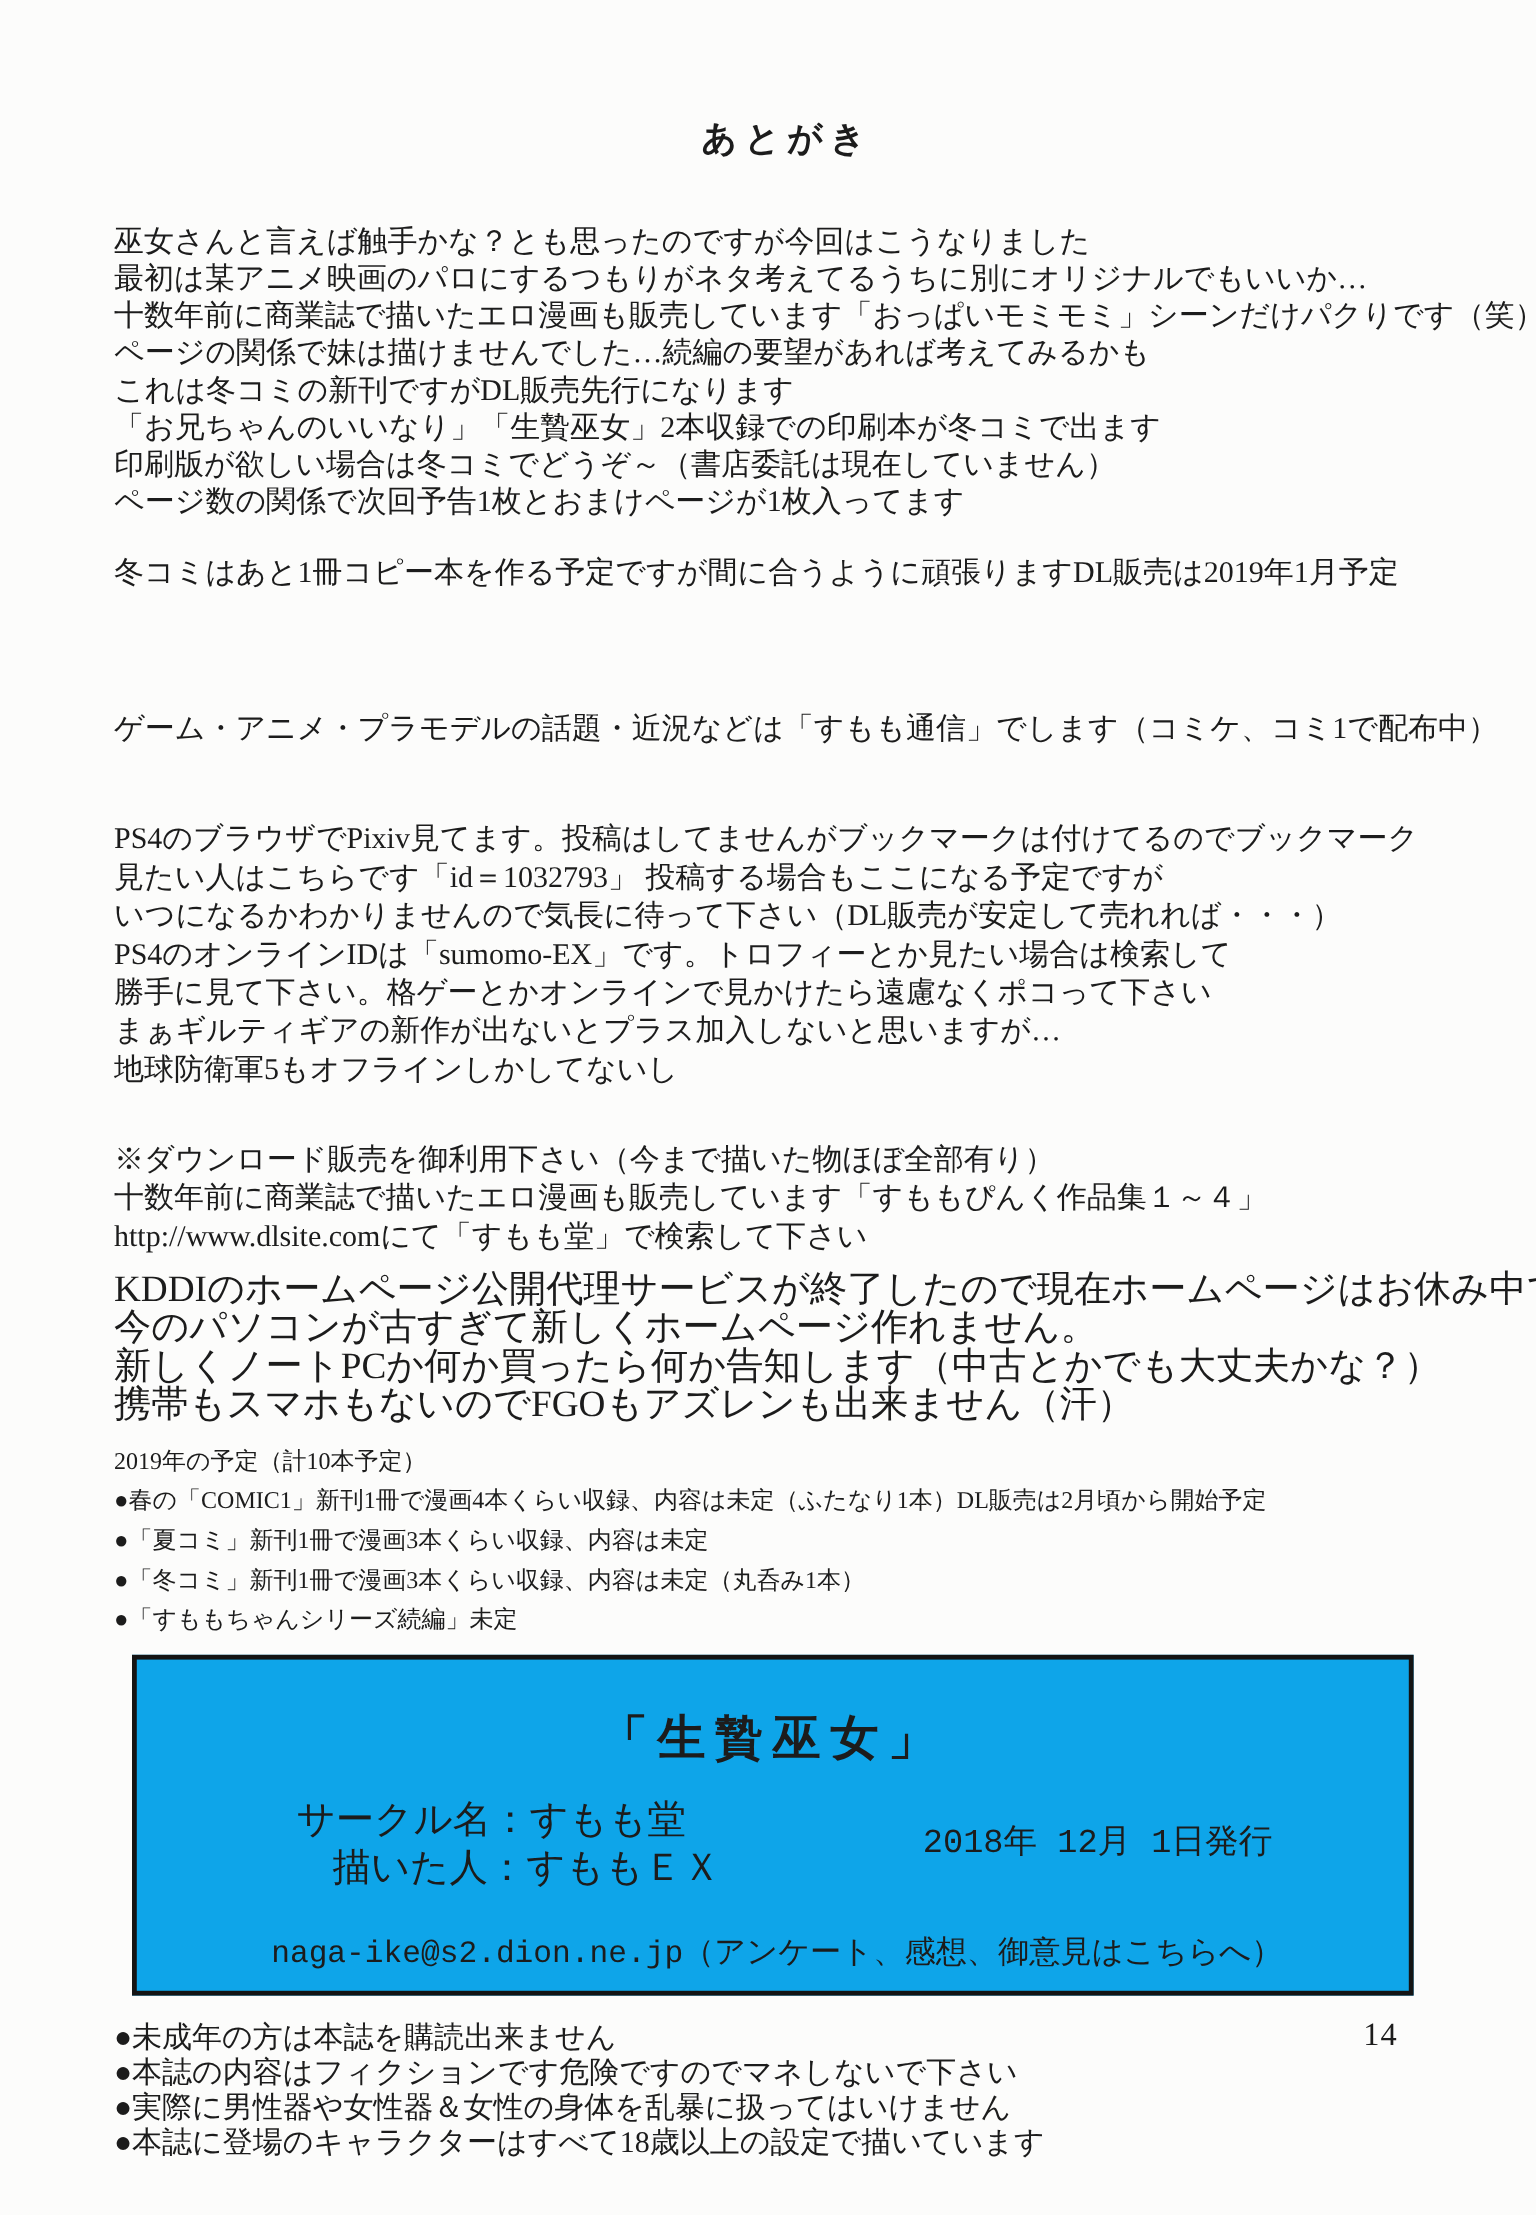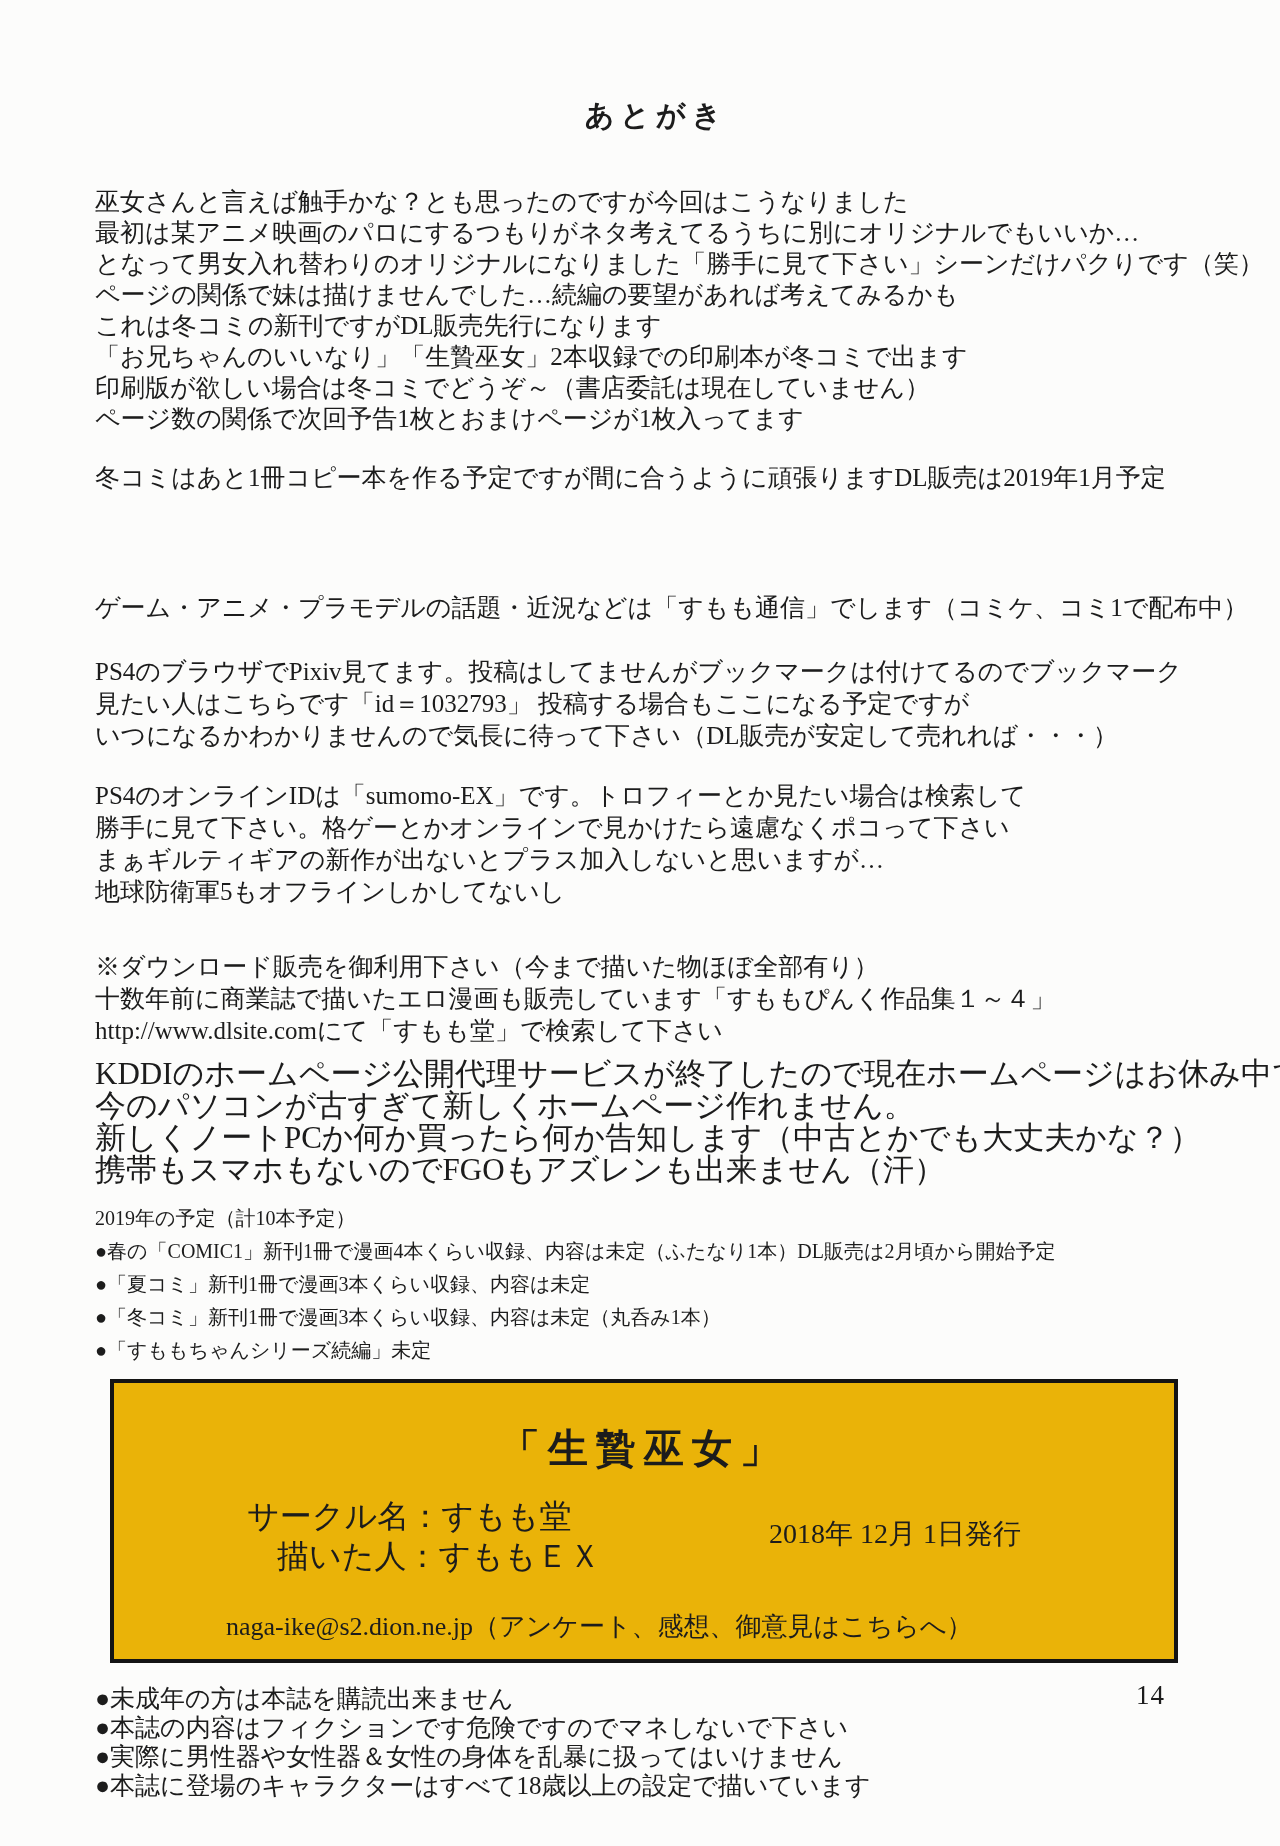--- a/index.html
+++ b/index.html
@@ -18,31 +18,32 @@
     text-align:center;
     font-size:29px;font-weight:700;
     letter-spacing:6px;
     transform:translateX(16px);
   }
   .para{position:absolute;left:95px;right:30px;}
   .para .line{white-space:nowrap;}
   .p-intro{top:186px;font-size:25px;line-height:31px;}
   .p-winter{top:462px;font-size:25px;line-height:31px;}
   .p-tsushin{top:592px;font-size:25px;line-height:31px;}
-  .p-pixiv{top:656px;font-size:25px;line-height:32px;}
+  .p-pixiv{top:684px;font-size:25px;line-height:32px;}
   .p-psn{top:780px;font-size:25px;line-height:32px;}
   .p-dl{top:932px;font-size:25px;line-height:32px;margin-top:19px;}
   .p-home{top:1058px;font-size:31px;line-height:32px;}
   .p-plans{top:1202px;font-size:20px;line-height:33px;}
   .colophon{
     position:absolute;
     left:110px;top:1379px;
     width:1060px;height:276px;
     border:4px solid #141414;
-    background:#eab308;
+    background:#0ea5e9;
+    font-family:Liberation Mono, monospace;
   }
   .colophon-title{
     position:absolute;top:38px;left:0;right:0;
     text-align:center;
     font-size:40px;font-weight:700;
     letter-spacing:8px;
     white-space:nowrap;
   }
   .colophon-circle{position:absolute;left:133px;top:112px;font-size:32px;white-space:nowrap;}
   .colophon-artist{position:absolute;left:163px;top:152px;font-size:32px;white-space:nowrap;}
@@ -61,21 +62,21 @@
 </head>
 <body>
 
 <div class="page">
 
   <h1 class="title">あとがき</h1>
 
   <div class="para p-intro">
     <div class="line">巫女さんと言えば触手かな？とも思ったのですが今回はこうなりました</div>
     <div class="line">最初は某アニメ映画のパロにするつもりがネタ考えてるうちに別にオリジナルでもいいか…</div>
-    <div class="line">となって男女入れ替わりのオリジナルになりました「勝手に見て下さい」シーンだけパクりです（笑）</div>
+    <div class="line">十数年前に商業誌で描いたエロ漫画も販売しています「おっぱいモミモミ」シーンだけパクりです（笑）</div>
     <div class="line">ページの関係で妹は描けませんでした…続編の要望があれば考えてみるかも</div>
     <div class="line">これは冬コミの新刊ですがDL販売先行になります</div>
     <div class="line">「お兄ちゃんのいいなり」「生贄巫女」2本収録での印刷本が冬コミで出ます</div>
     <div class="line">印刷版が欲しい場合は冬コミでどうぞ～（書店委託は現在していません）</div>
     <div class="line">ページ数の関係で次回予告1枚とおまけページが1枚入ってます</div>
   </div>
 
   <div class="para p-winter">
     <div class="line">冬コミはあと1冊コピー本を作る予定ですが間に合うように頑張りますDL販売は2019年1月予定</div>
   </div>

